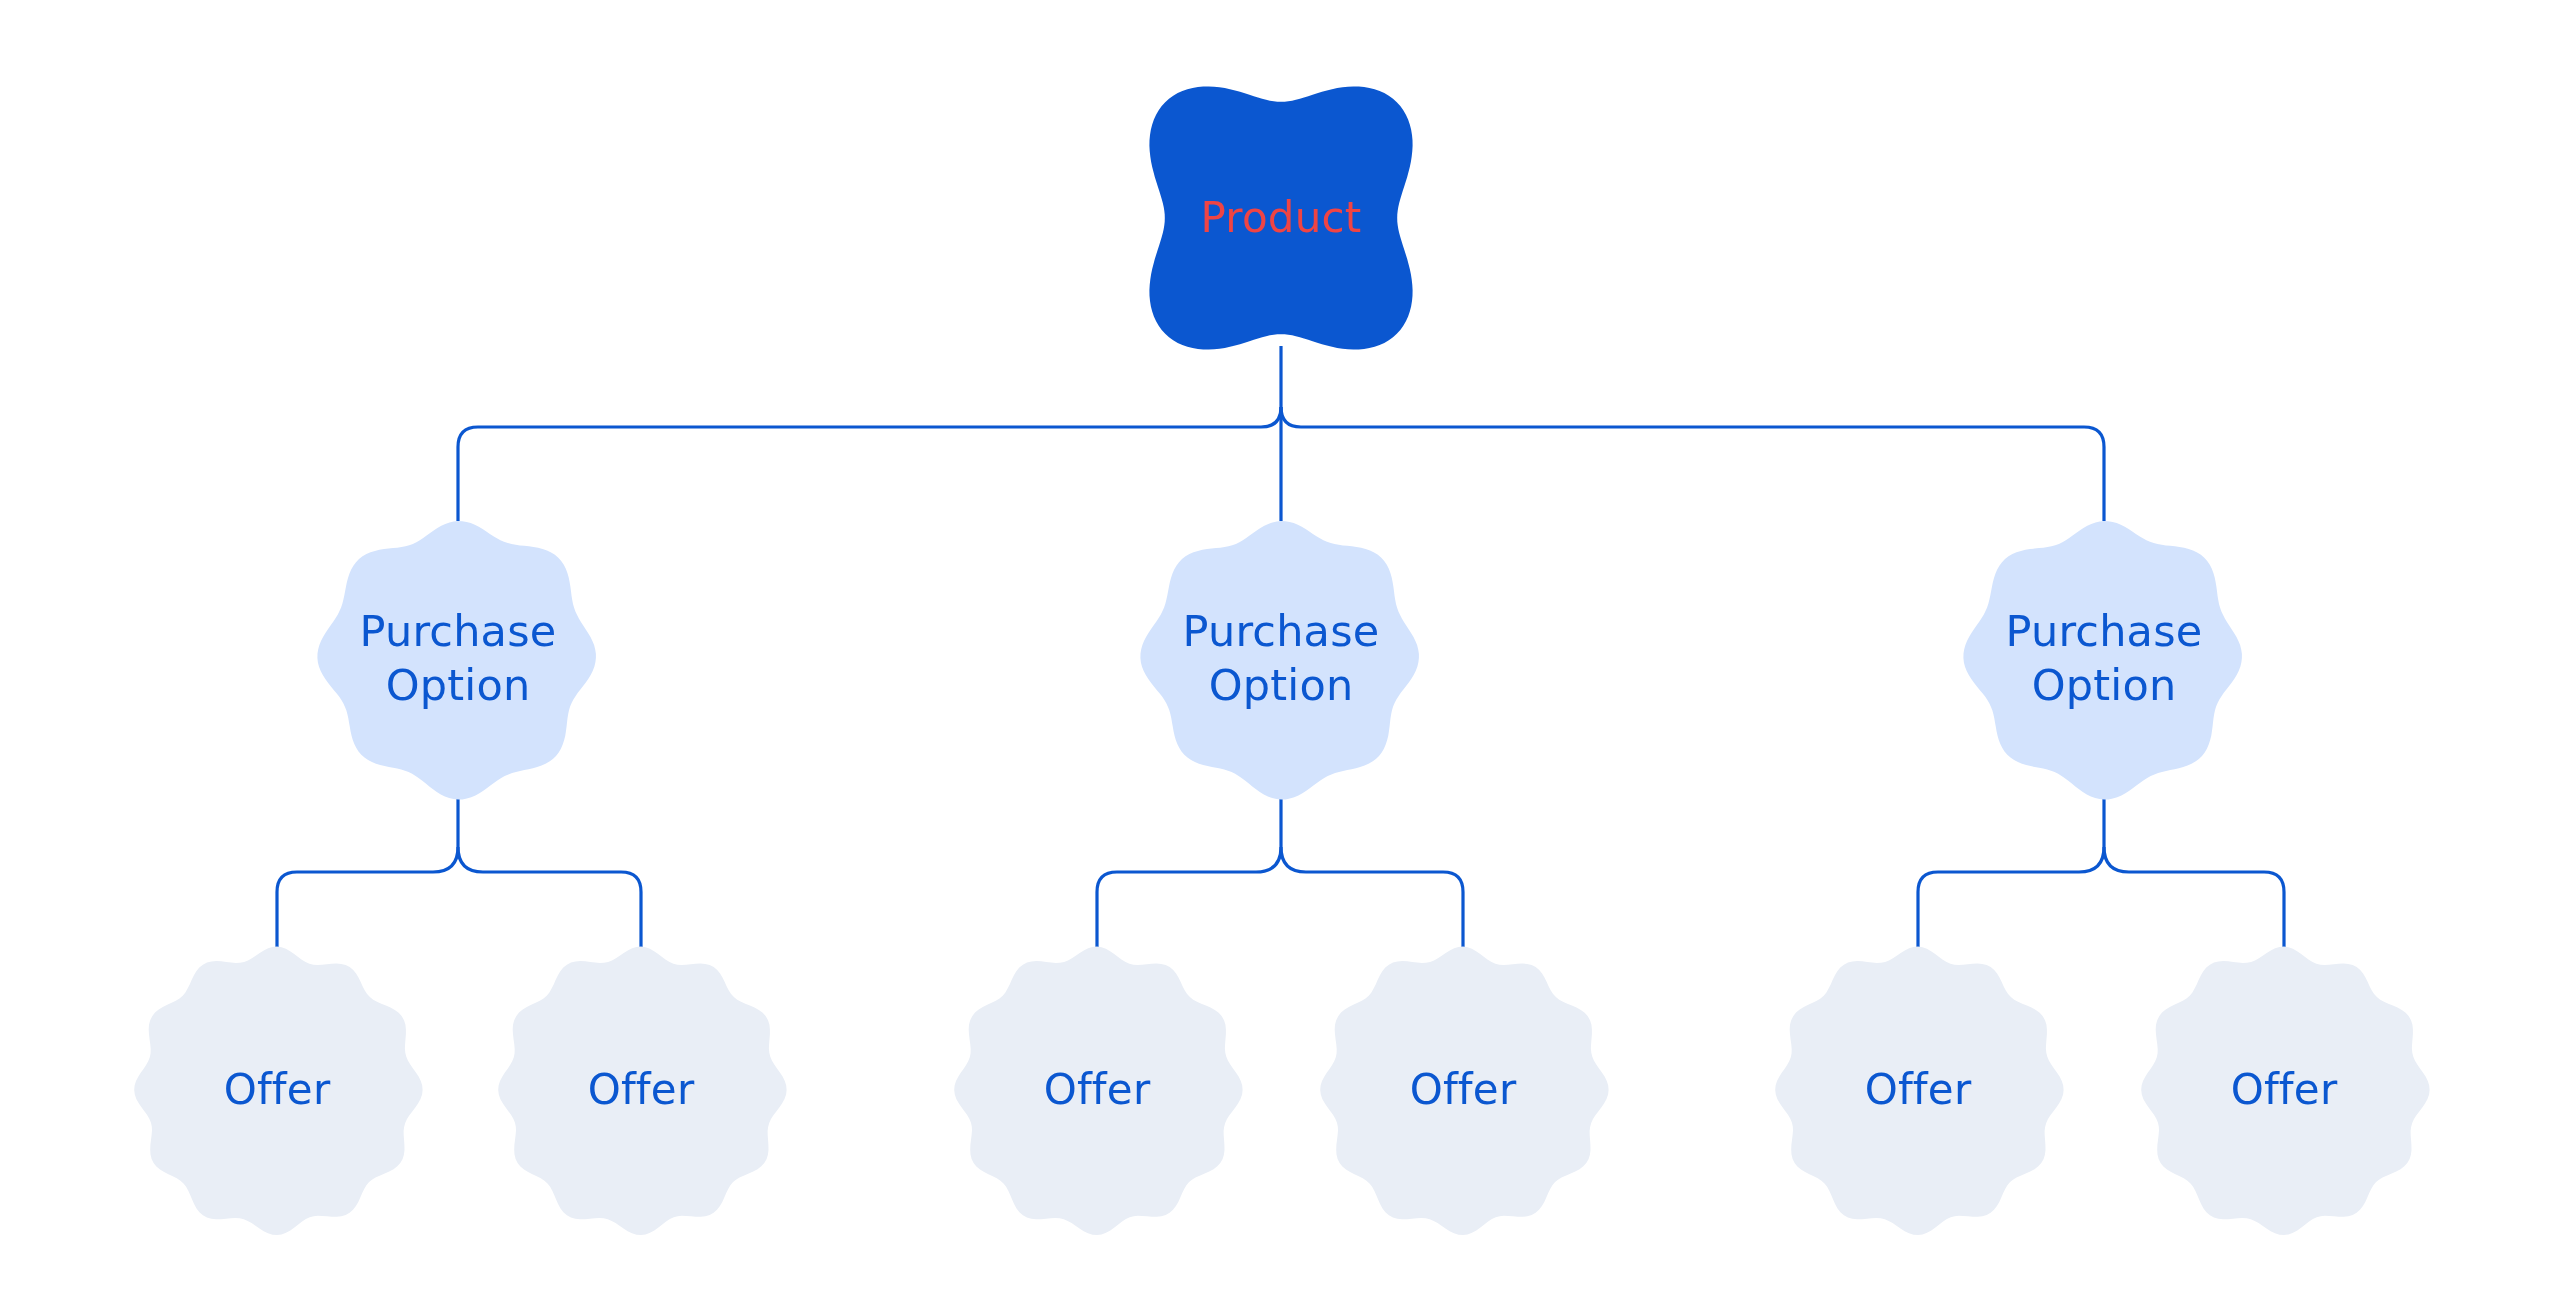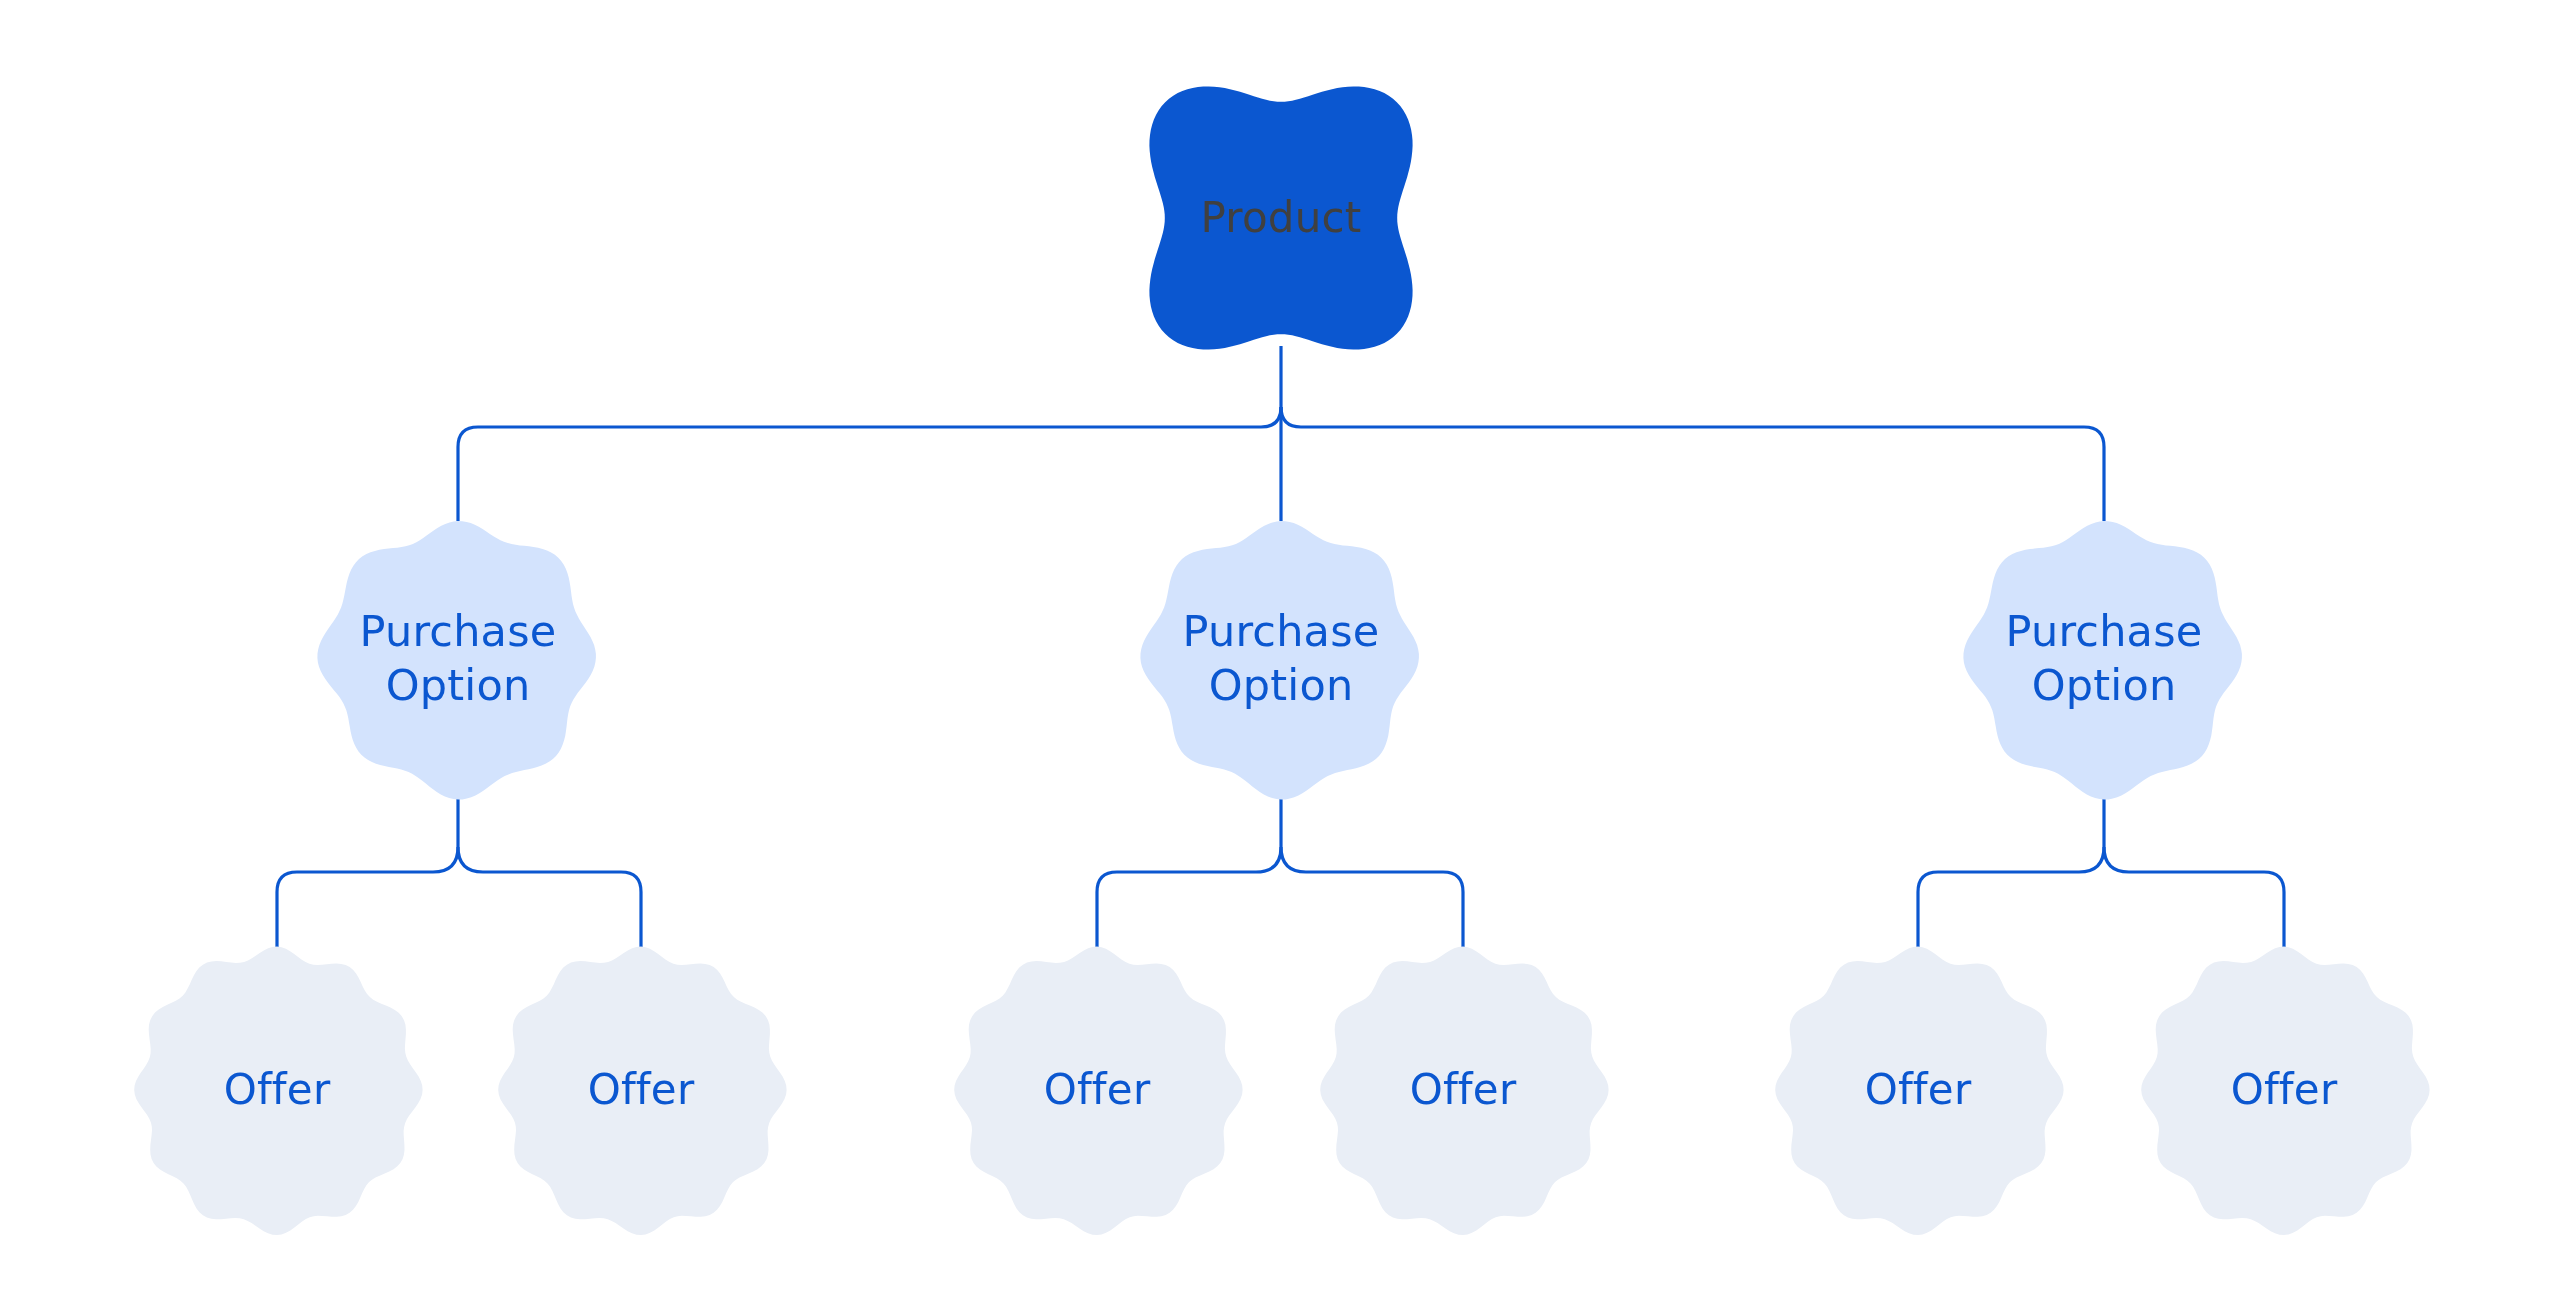--- a/index.html
+++ b/index.html
@@ -50,21 +50,21 @@
       <path d="M1418.9 658.0L1418.9 653.7L1418.2 649.4L1417.1 645.1L1415.4 641.0L1413.5 637.0L1411.2 633.2L1408.8 629.4L1406.4 625.8L1404.1 622.2L1402.0 618.7L1400.1 615.1L1398.4 611.5L1397.1 607.8L1396.0 603.9L1395.2 599.8L1394.5 595.6L1394.0 591.2L1393.4 586.7L1392.6 582.1L1391.7 577.6L1390.4 573.1L1388.8 568.8L1386.8 564.8L1384.2 561.0L1381.3 557.7L1377.9 554.8L1374.1 552.4L1370.0 550.5L1365.6 549.0L1361.1 547.8L1356.5 547.0L1351.9 546.3L1347.3 545.8L1342.9 545.4L1338.7 544.8L1334.6 544.0L1330.7 543.0L1327.0 541.8L1323.4 540.2L1319.9 538.3L1316.4 536.2L1312.9 533.9L1309.3 531.5L1305.6 529.1L1301.8 526.8L1297.8 524.8L1293.7 523.1L1289.6 521.9L1285.3 521.2L1281.0 521.0L1276.7 521.4L1272.5 522.4L1268.3 523.9L1264.3 525.8L1260.4 528.0L1256.7 530.5L1253.1 533.1L1249.6 535.6L1246.2 538.1L1242.8 540.3L1239.4 542.3L1235.9 544.0L1232.2 545.3L1228.5 546.3L1224.5 547.1L1220.3 547.7L1216.0 548.1L1211.5 548.6L1207.0 549.1L1202.4 549.8L1197.9 550.9L1193.5 552.3L1189.4 554.1L1185.5 556.3L1182.0 559.0L1179.0 562.2L1176.4 565.7L1174.2 569.6L1172.4 573.7L1171.0 578.1L1169.8 582.5L1168.9 586.9L1168.1 591.2L1167.3 595.5L1166.4 599.6L1165.4 603.6L1164.1 607.4L1162.5 611.1L1160.7 614.7L1158.5 618.2L1156.2 621.7L1153.7 625.3L1151.1 629.0L1148.6 632.7L1146.2 636.7L1144.1 640.7L1142.4 644.9L1141.2 649.2L1140.5 653.6L1140.4 658.0L1140.9 662.4L1142.0 666.7L1143.7 671.0L1145.8 675.1L1148.3 679.0L1151.0 682.8L1153.9 686.4L1156.7 689.9L1159.5 693.3L1162.1 696.6L1164.4 700.0L1166.4 703.4L1168.0 706.9L1169.4 710.5L1170.4 714.3L1171.3 718.3L1172.0 722.4L1172.8 726.7L1173.5 731.0L1174.5 735.4L1175.7 739.7L1177.2 743.8L1179.2 747.8L1181.5 751.4L1184.3 754.7L1187.5 757.5L1191.1 760.0L1194.9 762.0L1199.0 763.7L1203.2 765.0L1207.6 766.1L1211.9 767.0L1216.1 767.8L1220.2 768.6L1224.2 769.5L1228.0 770.7L1231.6 772.1L1235.1 773.8L1238.6 775.9L1241.9 778.2L1245.3 780.8L1248.8 783.6L1252.3 786.5L1256.0 789.3L1259.8 792.0L1263.8 794.4L1267.9 796.5L1272.2 798.1L1276.6 799.1L1281.0 799.5L1285.4 799.4L1289.8 798.6L1294.2 797.2L1298.4 795.4L1302.4 793.2L1306.3 790.7L1310.1 788.0L1313.7 785.3L1317.2 782.7L1320.7 780.2L1324.2 778.0L1327.7 776.0L1331.4 774.4L1335.1 773.0L1339.0 771.9L1343.1 770.9L1347.3 770.0L1351.5 769.2L1355.9 768.2L1360.2 767.0L1364.5 765.6L1368.5 763.8L1372.4 761.6L1375.9 759.0L1379.0 756.0L1381.7 752.5L1383.9 748.7L1385.7 744.6L1387.1 740.3L1388.2 735.9L1388.9 731.4L1389.5 726.9L1390.0 722.5L1390.5 718.2L1391.2 714.1L1392.0 710.2L1393.1 706.5L1394.6 703.0L1396.4 699.5L1398.5 696.2L1400.8 692.8L1403.4 689.4L1406.1 686.0L1408.8 682.4L1411.4 678.7L1413.8 674.8L1415.8 670.7L1417.4 666.6L1418.4 662.3Z" fill="#D3E3FD"></path>
       <path d="M2241.9 658.0L2241.9 653.7L2241.2 649.4L2240.1 645.1L2238.4 641.0L2236.5 637.0L2234.2 633.2L2231.8 629.4L2229.4 625.8L2227.1 622.2L2225.0 618.7L2223.1 615.1L2221.4 611.5L2220.1 607.8L2219.0 603.9L2218.2 599.8L2217.5 595.6L2217.0 591.2L2216.4 586.7L2215.6 582.1L2214.7 577.6L2213.4 573.1L2211.8 568.8L2209.8 564.8L2207.2 561.0L2204.3 557.7L2200.9 554.8L2197.1 552.4L2193.0 550.5L2188.6 549.0L2184.1 547.8L2179.5 547.0L2174.9 546.3L2170.3 545.8L2165.9 545.4L2161.7 544.8L2157.6 544.0L2153.7 543.0L2150.0 541.8L2146.4 540.2L2142.9 538.3L2139.4 536.2L2135.9 533.9L2132.3 531.5L2128.6 529.1L2124.8 526.8L2120.8 524.8L2116.7 523.1L2112.6 521.9L2108.3 521.2L2104.0 521.0L2099.7 521.4L2095.5 522.4L2091.3 523.9L2087.3 525.8L2083.4 528.0L2079.7 530.5L2076.1 533.1L2072.6 535.6L2069.2 538.1L2065.8 540.3L2062.4 542.3L2058.9 544.0L2055.2 545.3L2051.5 546.3L2047.5 547.1L2043.3 547.7L2039.0 548.1L2034.5 548.6L2030.0 549.1L2025.4 549.8L2020.9 550.9L2016.5 552.3L2012.4 554.1L2008.5 556.3L2005.0 559.0L2002.0 562.2L1999.4 565.7L1997.2 569.6L1995.4 573.7L1994.0 578.1L1992.8 582.5L1991.9 586.9L1991.1 591.2L1990.3 595.5L1989.4 599.6L1988.4 603.6L1987.1 607.4L1985.5 611.1L1983.7 614.7L1981.5 618.2L1979.2 621.7L1976.7 625.3L1974.1 629.0L1971.6 632.7L1969.2 636.7L1967.1 640.7L1965.4 644.9L1964.2 649.2L1963.5 653.6L1963.4 658.0L1963.9 662.4L1965.0 666.7L1966.7 671.0L1968.8 675.1L1971.3 679.0L1974.0 682.8L1976.9 686.4L1979.7 689.9L1982.5 693.3L1985.1 696.6L1987.4 700.0L1989.4 703.4L1991.0 706.9L1992.4 710.5L1993.4 714.3L1994.3 718.3L1995.0 722.4L1995.8 726.7L1996.5 731.0L1997.5 735.4L1998.7 739.7L2000.2 743.8L2002.2 747.8L2004.5 751.4L2007.3 754.7L2010.5 757.5L2014.1 760.0L2017.9 762.0L2022.0 763.7L2026.2 765.0L2030.6 766.1L2034.9 767.0L2039.1 767.8L2043.2 768.6L2047.2 769.5L2051.0 770.7L2054.6 772.1L2058.1 773.8L2061.6 775.9L2064.9 778.2L2068.3 780.8L2071.8 783.6L2075.3 786.5L2079.0 789.3L2082.8 792.0L2086.8 794.4L2090.9 796.5L2095.2 798.1L2099.6 799.1L2104.0 799.5L2108.4 799.4L2112.8 798.6L2117.2 797.2L2121.4 795.4L2125.4 793.2L2129.3 790.7L2133.1 788.0L2136.7 785.3L2140.2 782.7L2143.7 780.2L2147.2 778.0L2150.7 776.0L2154.4 774.4L2158.1 773.0L2162.0 771.9L2166.1 770.9L2170.3 770.0L2174.5 769.2L2178.9 768.2L2183.2 767.0L2187.5 765.6L2191.5 763.8L2195.4 761.6L2198.9 759.0L2202.0 756.0L2204.7 752.5L2206.9 748.7L2208.7 744.6L2210.1 740.3L2211.2 735.9L2211.9 731.4L2212.5 726.9L2213.0 722.5L2213.5 718.2L2214.2 714.1L2215.0 710.2L2216.1 706.5L2217.6 703.0L2219.4 699.5L2221.5 696.2L2223.8 692.8L2226.4 689.4L2229.1 686.0L2231.8 682.4L2234.4 678.7L2236.8 674.8L2238.8 670.7L2240.4 666.6L2241.4 662.3Z" fill="#D3E3FD"></path>
       <path d="M422.6 1090.0L422.2 1085.4L420.8 1081.0L418.6 1076.6L415.9 1072.4L413.0 1068.5L410.3 1064.6L408.0 1060.7L406.3 1056.8L405.3 1052.7L404.9 1048.4L405.1 1043.9L405.5 1039.1L405.9 1034.2L405.9 1029.3L405.4 1024.6L404.0 1020.2L401.8 1016.2L398.7 1012.8L394.8 1009.9L390.5 1007.6L385.9 1005.5L381.3 1003.7L377.0 1001.8L373.2 999.7L369.9 997.1L367.1 994.0L364.8 990.4L362.7 986.4L360.7 982.0L358.6 977.7L356.1 973.6L353.2 970.0L349.7 967.1L345.7 965.1L341.2 963.9L336.5 963.6L331.6 963.8L326.8 964.3L322.1 964.8L317.6 965.1L313.4 964.8L309.4 963.8L305.6 962.1L301.8 959.8L298.1 957.0L294.2 954.0L290.1 951.2L285.9 948.8L281.5 947.3L277.0 946.6L272.5 947.0L268.1 948.3L263.8 950.4L259.7 952.9L255.7 955.7L251.9 958.3L248.0 960.4L244.1 961.9L240.0 962.7L235.7 962.9L231.1 962.5L226.3 961.9L221.3 961.3L216.3 961.1L211.5 961.4L207.0 962.6L202.9 964.7L199.3 967.6L196.3 971.3L193.8 975.5L191.6 980.0L189.7 984.4L187.6 988.6L185.4 992.4L182.7 995.7L179.5 998.4L175.8 1000.7L171.6 1002.8L167.2 1004.8L162.8 1007.0L158.7 1009.6L155.0 1012.6L152.2 1016.2L150.2 1020.3L149.0 1024.8L148.7 1029.6L149.0 1034.6L149.6 1039.6L150.3 1044.4L150.7 1049.0L150.6 1053.3L149.8 1057.3L148.2 1061.2L146.1 1065.0L143.5 1068.9L140.7 1072.8L138.1 1076.9L136.0 1081.1L134.6 1085.5L134.2 1090.0L134.8 1094.5L136.3 1098.9L138.6 1103.1L141.3 1107.1L144.2 1111.0L147.0 1114.8L149.2 1118.6L150.9 1122.4L151.8 1126.4L152.0 1130.6L151.6 1135.1L151.0 1139.9L150.4 1144.8L150.2 1149.7L150.5 1154.5L151.6 1158.9L153.6 1163.0L156.4 1166.5L160.0 1169.5L164.1 1172.0L168.4 1174.2L172.7 1176.3L176.8 1178.3L180.4 1180.7L183.5 1183.5L186.1 1186.8L188.3 1190.7L190.2 1195.0L192.1 1199.5L194.1 1204.1L196.5 1208.4L199.4 1212.2L202.9 1215.3L206.9 1217.5L211.4 1218.8L216.1 1219.3L221.1 1219.2L226.0 1218.8L230.8 1218.3L235.4 1218.0L239.7 1218.3L243.8 1219.2L247.7 1220.9L251.6 1223.1L255.5 1225.8L259.5 1228.6L263.7 1231.2L268.0 1233.3L272.5 1234.7L277.0 1235.0L281.5 1234.4L286.0 1232.8L290.3 1230.4L294.4 1227.5L298.3 1224.5L302.1 1221.6L305.9 1219.1L309.7 1217.3L313.7 1216.2L317.9 1215.8L322.3 1215.9L327.0 1216.3L331.8 1216.7L336.7 1216.8L341.3 1216.3L345.7 1215.0L349.6 1212.8L353.0 1209.8L355.9 1206.1L358.3 1201.9L360.3 1197.4L362.2 1193.0L364.2 1188.9L366.4 1185.2L369.1 1182.1L372.3 1179.5L376.0 1177.3L380.2 1175.4L384.7 1173.5L389.2 1171.5L393.5 1169.2L397.3 1166.3L400.3 1162.9L402.6 1159.0L403.9 1154.7L404.5 1150.0L404.4 1145.2L404.1 1140.3L403.7 1135.6L403.6 1131.1L404.1 1126.9L405.2 1122.9L407.0 1119.1L409.4 1115.3L412.3 1111.4L415.3 1107.5L418.2 1103.3L420.5 1099.0L422.1 1094.6Z" fill="#E9EEF6"></path>
       <path d="M786.6 1090.0L786.2 1085.4L784.8 1081.0L782.6 1076.6L779.9 1072.4L777.0 1068.5L774.3 1064.6L772.0 1060.7L770.3 1056.8L769.3 1052.7L768.9 1048.4L769.1 1043.9L769.5 1039.1L769.9 1034.2L769.9 1029.3L769.4 1024.6L768.0 1020.2L765.8 1016.2L762.7 1012.8L758.8 1009.9L754.5 1007.6L749.9 1005.5L745.3 1003.7L741.0 1001.8L737.2 999.7L733.9 997.1L731.1 994.0L728.8 990.4L726.7 986.4L724.7 982.0L722.6 977.7L720.1 973.6L717.2 970.0L713.7 967.1L709.7 965.1L705.2 963.9L700.5 963.6L695.6 963.8L690.8 964.3L686.1 964.8L681.6 965.1L677.4 964.8L673.4 963.8L669.6 962.1L665.8 959.8L662.1 957.0L658.2 954.0L654.1 951.2L649.9 948.8L645.5 947.3L641.0 946.6L636.5 947.0L632.1 948.3L627.8 950.4L623.7 952.9L619.7 955.7L615.9 958.3L612.0 960.4L608.1 961.9L604.0 962.7L599.7 962.9L595.1 962.5L590.3 961.9L585.3 961.3L580.3 961.1L575.5 961.4L571.0 962.6L566.9 964.7L563.3 967.6L560.3 971.3L557.8 975.5L555.6 980.0L553.7 984.4L551.6 988.6L549.4 992.4L546.7 995.7L543.5 998.4L539.8 1000.7L535.6 1002.8L531.2 1004.8L526.8 1007.0L522.7 1009.6L519.0 1012.6L516.2 1016.2L514.2 1020.3L513.0 1024.8L512.7 1029.6L513.0 1034.6L513.6 1039.6L514.3 1044.4L514.7 1049.0L514.6 1053.3L513.8 1057.3L512.2 1061.2L510.1 1065.0L507.5 1068.9L504.7 1072.8L502.1 1076.9L500.0 1081.1L498.6 1085.5L498.2 1090.0L498.8 1094.5L500.3 1098.9L502.6 1103.1L505.3 1107.1L508.2 1111.0L511.0 1114.8L513.2 1118.6L514.9 1122.4L515.8 1126.4L516.0 1130.6L515.6 1135.1L515.0 1139.9L514.4 1144.8L514.2 1149.7L514.5 1154.5L515.6 1158.9L517.6 1163.0L520.4 1166.5L524.0 1169.5L528.1 1172.0L532.4 1174.2L536.7 1176.3L540.8 1178.3L544.4 1180.7L547.5 1183.5L550.1 1186.8L552.3 1190.7L554.2 1195.0L556.1 1199.5L558.1 1204.1L560.5 1208.4L563.4 1212.2L566.9 1215.3L570.9 1217.5L575.4 1218.8L580.1 1219.3L585.1 1219.2L590.0 1218.8L594.8 1218.3L599.4 1218.0L603.7 1218.3L607.8 1219.2L611.7 1220.9L615.6 1223.1L619.5 1225.8L623.5 1228.6L627.7 1231.2L632.0 1233.3L636.5 1234.7L641.0 1235.0L645.5 1234.4L650.0 1232.8L654.3 1230.4L658.4 1227.5L662.3 1224.5L666.1 1221.6L669.9 1219.1L673.7 1217.3L677.7 1216.2L681.9 1215.8L686.3 1215.9L691.0 1216.3L695.8 1216.7L700.7 1216.8L705.3 1216.3L709.7 1215.0L713.6 1212.8L717.0 1209.8L719.9 1206.1L722.3 1201.9L724.3 1197.4L726.2 1193.0L728.2 1188.9L730.4 1185.2L733.1 1182.1L736.3 1179.5L740.0 1177.3L744.2 1175.4L748.7 1173.5L753.2 1171.5L757.5 1169.2L761.3 1166.3L764.3 1162.9L766.6 1159.0L767.9 1154.7L768.5 1150.0L768.4 1145.2L768.1 1140.3L767.7 1135.6L767.6 1131.1L768.1 1126.9L769.2 1122.9L771.0 1119.1L773.4 1115.3L776.3 1111.4L779.3 1107.5L782.2 1103.3L784.5 1099.0L786.1 1094.6Z" fill="#E9EEF6"></path>
       <path d="M1242.6 1090.0L1242.2 1085.4L1240.8 1081.0L1238.6 1076.6L1235.9 1072.4L1233.0 1068.5L1230.3 1064.6L1228.0 1060.7L1226.3 1056.8L1225.3 1052.7L1224.9 1048.4L1225.1 1043.9L1225.5 1039.1L1225.9 1034.2L1225.9 1029.3L1225.4 1024.6L1224.0 1020.2L1221.8 1016.2L1218.7 1012.8L1214.8 1009.9L1210.5 1007.6L1205.9 1005.5L1201.3 1003.7L1197.0 1001.8L1193.2 999.7L1189.9 997.1L1187.1 994.0L1184.8 990.4L1182.7 986.4L1180.7 982.0L1178.6 977.7L1176.1 973.6L1173.2 970.0L1169.7 967.1L1165.7 965.1L1161.2 963.9L1156.5 963.6L1151.6 963.8L1146.8 964.3L1142.1 964.8L1137.6 965.1L1133.4 964.8L1129.4 963.8L1125.6 962.1L1121.8 959.8L1118.1 957.0L1114.2 954.0L1110.1 951.2L1105.9 948.8L1101.5 947.3L1097.0 946.6L1092.5 947.0L1088.1 948.3L1083.8 950.4L1079.7 952.9L1075.7 955.7L1071.9 958.3L1068.0 960.4L1064.1 961.9L1060.0 962.7L1055.7 962.9L1051.1 962.5L1046.3 961.9L1041.3 961.3L1036.3 961.1L1031.5 961.4L1027.0 962.6L1022.9 964.7L1019.3 967.6L1016.3 971.3L1013.8 975.5L1011.6 980.0L1009.7 984.4L1007.6 988.6L1005.4 992.4L1002.7 995.7L999.5 998.4L995.8 1000.7L991.6 1002.8L987.2 1004.8L982.8 1007.0L978.7 1009.6L975.0 1012.6L972.2 1016.2L970.2 1020.3L969.0 1024.8L968.7 1029.6L969.0 1034.6L969.6 1039.6L970.3 1044.4L970.7 1049.0L970.6 1053.3L969.8 1057.3L968.2 1061.2L966.1 1065.0L963.5 1068.9L960.7 1072.8L958.1 1076.9L956.0 1081.1L954.6 1085.5L954.2 1090.0L954.8 1094.5L956.3 1098.9L958.6 1103.1L961.3 1107.1L964.2 1111.0L967.0 1114.8L969.2 1118.6L970.9 1122.4L971.8 1126.4L972.0 1130.6L971.6 1135.1L971.0 1139.9L970.4 1144.8L970.2 1149.7L970.5 1154.5L971.6 1158.9L973.6 1163.0L976.4 1166.5L980.0 1169.5L984.1 1172.0L988.4 1174.2L992.7 1176.3L996.8 1178.3L1000.4 1180.7L1003.5 1183.5L1006.1 1186.8L1008.3 1190.7L1010.2 1195.0L1012.1 1199.5L1014.1 1204.1L1016.5 1208.4L1019.4 1212.2L1022.9 1215.3L1026.9 1217.5L1031.4 1218.8L1036.1 1219.3L1041.1 1219.2L1046.0 1218.8L1050.8 1218.3L1055.4 1218.0L1059.7 1218.3L1063.8 1219.2L1067.7 1220.9L1071.6 1223.1L1075.5 1225.8L1079.5 1228.6L1083.7 1231.2L1088.0 1233.3L1092.5 1234.7L1097.0 1235.0L1101.5 1234.4L1106.0 1232.8L1110.3 1230.4L1114.4 1227.5L1118.3 1224.5L1122.1 1221.6L1125.9 1219.1L1129.7 1217.3L1133.7 1216.2L1137.9 1215.8L1142.3 1215.9L1147.0 1216.3L1151.8 1216.7L1156.7 1216.8L1161.3 1216.3L1165.7 1215.0L1169.6 1212.8L1173.0 1209.8L1175.9 1206.1L1178.3 1201.9L1180.3 1197.4L1182.2 1193.0L1184.2 1188.9L1186.4 1185.2L1189.1 1182.1L1192.3 1179.5L1196.0 1177.3L1200.2 1175.4L1204.7 1173.5L1209.2 1171.5L1213.5 1169.2L1217.3 1166.3L1220.3 1162.9L1222.6 1159.0L1223.9 1154.7L1224.5 1150.0L1224.4 1145.2L1224.1 1140.3L1223.7 1135.6L1223.6 1131.1L1224.1 1126.9L1225.2 1122.9L1227.0 1119.1L1229.4 1115.3L1232.3 1111.4L1235.3 1107.5L1238.2 1103.3L1240.5 1099.0L1242.1 1094.6Z" fill="#E9EEF6"></path>
       <path d="M1608.6 1090.0L1608.2 1085.4L1606.8 1081.0L1604.6 1076.6L1601.9 1072.4L1599.0 1068.5L1596.3 1064.6L1594.0 1060.7L1592.3 1056.8L1591.3 1052.7L1590.9 1048.4L1591.1 1043.9L1591.5 1039.1L1591.9 1034.2L1591.9 1029.3L1591.4 1024.6L1590.0 1020.2L1587.8 1016.2L1584.7 1012.8L1580.8 1009.9L1576.5 1007.6L1571.9 1005.5L1567.3 1003.7L1563.0 1001.8L1559.2 999.7L1555.9 997.1L1553.1 994.0L1550.8 990.4L1548.7 986.4L1546.7 982.0L1544.6 977.7L1542.1 973.6L1539.2 970.0L1535.7 967.1L1531.7 965.1L1527.2 963.9L1522.5 963.6L1517.6 963.8L1512.8 964.3L1508.1 964.8L1503.6 965.1L1499.4 964.8L1495.4 963.8L1491.6 962.1L1487.8 959.8L1484.1 957.0L1480.2 954.0L1476.1 951.2L1471.9 948.8L1467.5 947.3L1463.0 946.6L1458.5 947.0L1454.1 948.3L1449.8 950.4L1445.7 952.9L1441.7 955.7L1437.9 958.3L1434.0 960.4L1430.1 961.9L1426.0 962.7L1421.7 962.9L1417.1 962.5L1412.3 961.9L1407.3 961.3L1402.3 961.1L1397.5 961.4L1393.0 962.6L1388.9 964.7L1385.3 967.6L1382.3 971.3L1379.8 975.5L1377.6 980.0L1375.7 984.4L1373.6 988.6L1371.4 992.4L1368.7 995.7L1365.5 998.4L1361.8 1000.7L1357.6 1002.8L1353.2 1004.8L1348.8 1007.0L1344.7 1009.6L1341.0 1012.6L1338.2 1016.2L1336.2 1020.3L1335.0 1024.8L1334.7 1029.6L1335.0 1034.6L1335.6 1039.6L1336.3 1044.4L1336.7 1049.0L1336.6 1053.3L1335.8 1057.3L1334.2 1061.2L1332.1 1065.0L1329.5 1068.9L1326.7 1072.8L1324.1 1076.9L1322.0 1081.1L1320.6 1085.5L1320.2 1090.0L1320.8 1094.5L1322.3 1098.9L1324.6 1103.1L1327.3 1107.1L1330.2 1111.0L1333.0 1114.8L1335.2 1118.6L1336.9 1122.4L1337.8 1126.4L1338.0 1130.6L1337.6 1135.1L1337.0 1139.9L1336.4 1144.8L1336.2 1149.7L1336.5 1154.5L1337.6 1158.9L1339.6 1163.0L1342.4 1166.5L1346.0 1169.5L1350.1 1172.0L1354.4 1174.2L1358.7 1176.3L1362.8 1178.3L1366.4 1180.7L1369.5 1183.5L1372.1 1186.8L1374.3 1190.7L1376.2 1195.0L1378.1 1199.5L1380.1 1204.1L1382.5 1208.4L1385.4 1212.2L1388.9 1215.3L1392.9 1217.5L1397.4 1218.8L1402.1 1219.3L1407.1 1219.2L1412.0 1218.8L1416.8 1218.3L1421.4 1218.0L1425.7 1218.3L1429.8 1219.2L1433.7 1220.9L1437.6 1223.1L1441.5 1225.8L1445.5 1228.6L1449.7 1231.2L1454.0 1233.3L1458.5 1234.7L1463.0 1235.0L1467.5 1234.4L1472.0 1232.8L1476.3 1230.4L1480.4 1227.5L1484.3 1224.5L1488.1 1221.6L1491.9 1219.1L1495.7 1217.3L1499.7 1216.2L1503.9 1215.8L1508.3 1215.9L1513.0 1216.3L1517.8 1216.7L1522.7 1216.8L1527.3 1216.3L1531.7 1215.0L1535.6 1212.8L1539.0 1209.8L1541.9 1206.1L1544.3 1201.9L1546.3 1197.4L1548.2 1193.0L1550.2 1188.9L1552.4 1185.2L1555.1 1182.1L1558.3 1179.5L1562.0 1177.3L1566.2 1175.4L1570.7 1173.5L1575.2 1171.5L1579.5 1169.2L1583.3 1166.3L1586.3 1162.9L1588.6 1159.0L1589.9 1154.7L1590.5 1150.0L1590.4 1145.2L1590.1 1140.3L1589.7 1135.6L1589.6 1131.1L1590.1 1126.9L1591.2 1122.9L1593.0 1119.1L1595.4 1115.3L1598.3 1111.4L1601.3 1107.5L1604.2 1103.3L1606.5 1099.0L1608.1 1094.6Z" fill="#E9EEF6"></path>
       <path d="M2063.6 1090.0L2063.2 1085.4L2061.8 1081.0L2059.6 1076.6L2056.9 1072.4L2054.0 1068.5L2051.3 1064.6L2049.0 1060.7L2047.3 1056.8L2046.3 1052.7L2045.9 1048.4L2046.1 1043.9L2046.5 1039.1L2046.9 1034.2L2046.9 1029.3L2046.4 1024.6L2045.0 1020.2L2042.8 1016.2L2039.7 1012.8L2035.8 1009.9L2031.5 1007.6L2026.9 1005.5L2022.3 1003.7L2018.0 1001.8L2014.2 999.7L2010.9 997.1L2008.1 994.0L2005.8 990.4L2003.7 986.4L2001.7 982.0L1999.6 977.7L1997.1 973.6L1994.2 970.0L1990.7 967.1L1986.7 965.1L1982.2 963.9L1977.5 963.6L1972.6 963.8L1967.8 964.3L1963.1 964.8L1958.6 965.1L1954.4 964.8L1950.4 963.8L1946.6 962.1L1942.8 959.8L1939.1 957.0L1935.2 954.0L1931.1 951.2L1926.9 948.8L1922.5 947.3L1918.0 946.6L1913.5 947.0L1909.1 948.3L1904.8 950.4L1900.7 952.9L1896.7 955.7L1892.9 958.3L1889.0 960.4L1885.1 961.9L1881.0 962.7L1876.7 962.9L1872.1 962.5L1867.3 961.9L1862.3 961.3L1857.3 961.1L1852.5 961.4L1848.0 962.6L1843.9 964.7L1840.3 967.6L1837.3 971.3L1834.8 975.5L1832.6 980.0L1830.7 984.4L1828.6 988.6L1826.4 992.4L1823.7 995.7L1820.5 998.4L1816.8 1000.7L1812.6 1002.8L1808.2 1004.8L1803.8 1007.0L1799.7 1009.6L1796.0 1012.6L1793.2 1016.2L1791.2 1020.3L1790.0 1024.8L1789.7 1029.6L1790.0 1034.6L1790.6 1039.6L1791.3 1044.4L1791.7 1049.0L1791.6 1053.3L1790.8 1057.3L1789.2 1061.2L1787.1 1065.0L1784.5 1068.9L1781.7 1072.8L1779.1 1076.9L1777.0 1081.1L1775.6 1085.5L1775.2 1090.0L1775.8 1094.5L1777.3 1098.9L1779.6 1103.1L1782.3 1107.1L1785.2 1111.0L1788.0 1114.8L1790.2 1118.6L1791.9 1122.4L1792.8 1126.4L1793.0 1130.6L1792.6 1135.1L1792.0 1139.9L1791.4 1144.8L1791.2 1149.7L1791.5 1154.5L1792.6 1158.9L1794.6 1163.0L1797.4 1166.5L1801.0 1169.5L1805.1 1172.0L1809.4 1174.2L1813.7 1176.3L1817.8 1178.3L1821.4 1180.7L1824.5 1183.5L1827.1 1186.8L1829.3 1190.7L1831.2 1195.0L1833.1 1199.5L1835.1 1204.1L1837.5 1208.4L1840.4 1212.2L1843.9 1215.3L1847.9 1217.5L1852.4 1218.8L1857.1 1219.3L1862.1 1219.2L1867.0 1218.8L1871.8 1218.3L1876.4 1218.0L1880.7 1218.3L1884.8 1219.2L1888.7 1220.9L1892.6 1223.1L1896.5 1225.8L1900.5 1228.6L1904.7 1231.2L1909.0 1233.3L1913.5 1234.7L1918.0 1235.0L1922.5 1234.4L1927.0 1232.8L1931.3 1230.4L1935.4 1227.5L1939.3 1224.5L1943.1 1221.6L1946.9 1219.1L1950.7 1217.3L1954.7 1216.2L1958.9 1215.8L1963.3 1215.9L1968.0 1216.3L1972.8 1216.7L1977.7 1216.8L1982.3 1216.3L1986.7 1215.0L1990.6 1212.8L1994.0 1209.8L1996.9 1206.1L1999.3 1201.9L2001.3 1197.4L2003.2 1193.0L2005.2 1188.9L2007.4 1185.2L2010.1 1182.1L2013.3 1179.5L2017.0 1177.3L2021.2 1175.4L2025.7 1173.5L2030.2 1171.5L2034.5 1169.2L2038.3 1166.3L2041.3 1162.9L2043.6 1159.0L2044.9 1154.7L2045.5 1150.0L2045.4 1145.2L2045.1 1140.3L2044.7 1135.6L2044.6 1131.1L2045.1 1126.9L2046.2 1122.9L2048.0 1119.1L2050.4 1115.3L2053.3 1111.4L2056.3 1107.5L2059.2 1103.3L2061.5 1099.0L2063.1 1094.6Z" fill="#E9EEF6"></path>
       <path d="M2429.6 1090.0L2429.2 1085.4L2427.8 1081.0L2425.6 1076.6L2422.9 1072.4L2420.0 1068.5L2417.3 1064.6L2415.0 1060.7L2413.3 1056.8L2412.3 1052.7L2411.9 1048.4L2412.1 1043.9L2412.5 1039.1L2412.9 1034.2L2412.9 1029.3L2412.4 1024.6L2411.0 1020.2L2408.8 1016.2L2405.7 1012.8L2401.8 1009.9L2397.5 1007.6L2392.9 1005.5L2388.3 1003.7L2384.0 1001.8L2380.2 999.7L2376.9 997.1L2374.1 994.0L2371.8 990.4L2369.7 986.4L2367.7 982.0L2365.6 977.7L2363.1 973.6L2360.2 970.0L2356.7 967.1L2352.7 965.1L2348.2 963.9L2343.5 963.6L2338.6 963.8L2333.8 964.3L2329.1 964.8L2324.6 965.1L2320.4 964.8L2316.4 963.8L2312.6 962.1L2308.8 959.8L2305.1 957.0L2301.2 954.0L2297.1 951.2L2292.9 948.8L2288.5 947.3L2284.0 946.6L2279.5 947.0L2275.1 948.3L2270.8 950.4L2266.7 952.9L2262.7 955.7L2258.9 958.3L2255.0 960.4L2251.1 961.9L2247.0 962.7L2242.7 962.9L2238.1 962.5L2233.3 961.9L2228.3 961.3L2223.3 961.1L2218.5 961.4L2214.0 962.6L2209.9 964.7L2206.3 967.6L2203.3 971.3L2200.8 975.5L2198.6 980.0L2196.7 984.4L2194.6 988.6L2192.4 992.4L2189.7 995.7L2186.5 998.4L2182.8 1000.7L2178.6 1002.8L2174.2 1004.8L2169.8 1007.0L2165.7 1009.6L2162.0 1012.6L2159.2 1016.2L2157.2 1020.3L2156.0 1024.8L2155.7 1029.6L2156.0 1034.6L2156.6 1039.6L2157.3 1044.4L2157.7 1049.0L2157.6 1053.3L2156.8 1057.3L2155.2 1061.2L2153.1 1065.0L2150.5 1068.9L2147.7 1072.8L2145.1 1076.9L2143.0 1081.1L2141.6 1085.5L2141.2 1090.0L2141.8 1094.5L2143.3 1098.9L2145.6 1103.1L2148.3 1107.1L2151.2 1111.0L2154.0 1114.8L2156.2 1118.6L2157.9 1122.4L2158.8 1126.4L2159.0 1130.6L2158.6 1135.1L2158.0 1139.9L2157.4 1144.8L2157.2 1149.7L2157.5 1154.5L2158.6 1158.9L2160.6 1163.0L2163.4 1166.5L2167.0 1169.5L2171.1 1172.0L2175.4 1174.2L2179.7 1176.3L2183.8 1178.3L2187.4 1180.7L2190.5 1183.5L2193.1 1186.8L2195.3 1190.7L2197.2 1195.0L2199.1 1199.5L2201.1 1204.1L2203.5 1208.4L2206.4 1212.2L2209.9 1215.3L2213.9 1217.5L2218.4 1218.8L2223.1 1219.3L2228.1 1219.2L2233.0 1218.8L2237.8 1218.3L2242.4 1218.0L2246.7 1218.3L2250.8 1219.2L2254.7 1220.9L2258.6 1223.1L2262.5 1225.8L2266.5 1228.6L2270.7 1231.2L2275.0 1233.3L2279.5 1234.7L2284.0 1235.0L2288.5 1234.4L2293.0 1232.8L2297.3 1230.4L2301.4 1227.5L2305.3 1224.5L2309.1 1221.6L2312.9 1219.1L2316.7 1217.3L2320.7 1216.2L2324.9 1215.8L2329.3 1215.9L2334.0 1216.3L2338.8 1216.7L2343.7 1216.8L2348.3 1216.3L2352.7 1215.0L2356.6 1212.8L2360.0 1209.8L2362.9 1206.1L2365.3 1201.9L2367.3 1197.4L2369.2 1193.0L2371.2 1188.9L2373.4 1185.2L2376.1 1182.1L2379.3 1179.5L2383.0 1177.3L2387.2 1175.4L2391.7 1173.5L2396.2 1171.5L2400.5 1169.2L2404.3 1166.3L2407.3 1162.9L2409.6 1159.0L2410.9 1154.7L2411.5 1150.0L2411.4 1145.2L2411.1 1140.3L2410.7 1135.6L2410.6 1131.1L2411.1 1126.9L2412.2 1122.9L2414.0 1119.1L2416.4 1115.3L2419.3 1111.4L2422.3 1107.5L2425.2 1103.3L2427.5 1099.0L2429.1 1094.6Z" fill="#E9EEF6"></path>
     </svg>
   <div id="labels-layer">
-      <div class="node-label" style="left: 1281px; top: 218px; width: 320px; font-size: 42px; color: #404040;">Product</div>
+      <div class="node-label" style="left: 1281px; top: 218px; width: 320px; font-size: 42px; color: #ef4444;">Product</div>
       <div class="node-label" style="left: 458px; top: 658px; width: 240px; font-size: 43px; color: rgb(11, 87, 208);">Purchase Option</div>
       <div class="node-label" style="left: 1281px; top: 658px; width: 240px; font-size: 43px; color: rgb(11, 87, 208);">Purchase Option</div>
       <div class="node-label" style="left: 2104px; top: 658px; width: 240px; font-size: 43px; color: rgb(11, 87, 208);">Purchase Option</div>
       <div class="node-label" style="left: 277px; top: 1090px; width: 260px; font-size: 42px; color: rgb(11, 87, 208);">Offer</div>
       <div class="node-label" style="left: 641px; top: 1090px; width: 260px; font-size: 42px; color: rgb(11, 87, 208);">Offer</div>
       <div class="node-label" style="left: 1097px; top: 1090px; width: 260px; font-size: 42px; color: rgb(11, 87, 208);">Offer</div>
       <div class="node-label" style="left: 1463px; top: 1090px; width: 260px; font-size: 42px; color: rgb(11, 87, 208);">Offer</div>
       <div class="node-label" style="left: 1918px; top: 1090px; width: 260px; font-size: 42px; color: rgb(11, 87, 208);">Offer</div>
       <div class="node-label" style="left: 2284px; top: 1090px; width: 260px; font-size: 42px; color: rgb(11, 87, 208);">Offer</div>
     </div>

